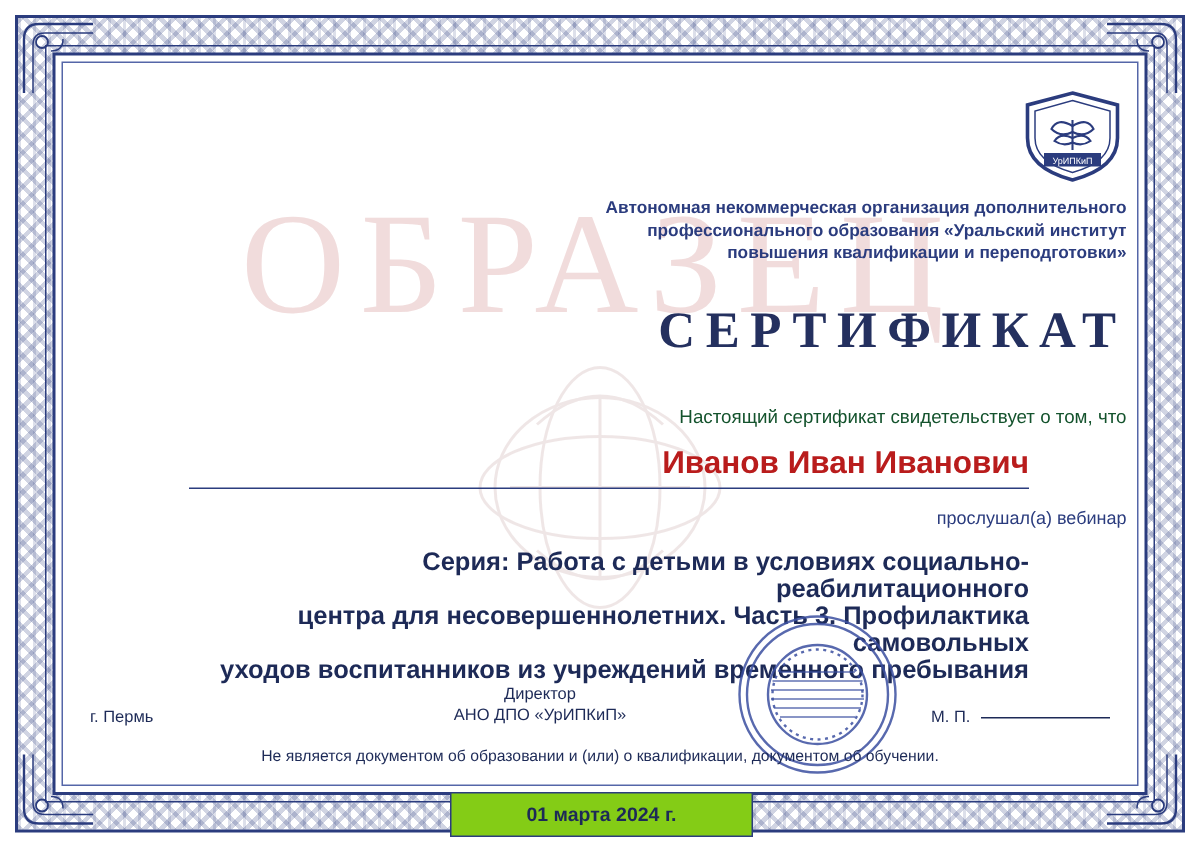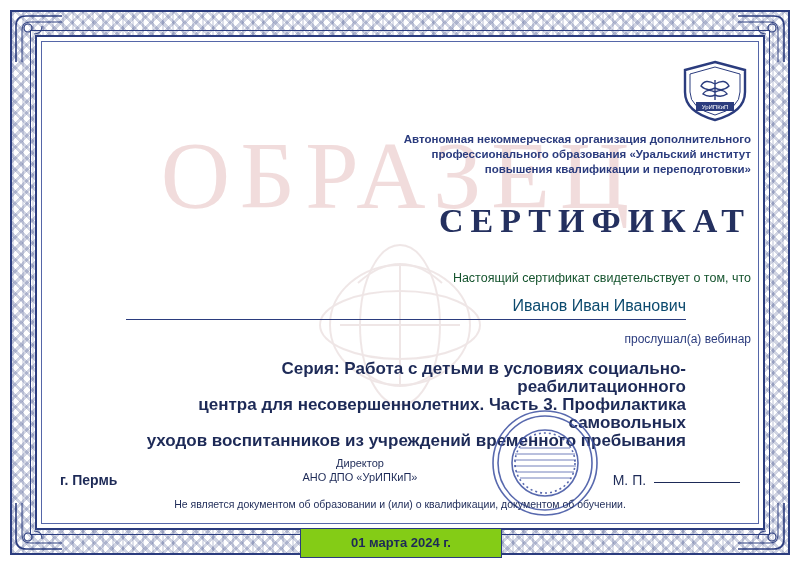--- a/index.html
+++ b/index.html
@@ -129,23 +129,23 @@
     margin-top: 22px;
     color: #14532d;
     font-size: 12.5px;
   }
 
   .name-block {
     margin: 12px auto 0 auto;
     width: 560px;
   }
   .name {
-    color: #0c4a6e;
-    font-size: 16px;
-    font-weight: normal;
+    color: #b91c1c;
+    font-size: 21px;
+    font-weight: bold;
     padding-bottom: 4px;
   }
   .name-rule {
     height: 1px;
     background: #2b3c7e;
     width: 100%;
   }
 
   .attended {
     margin-top: 12px;
@@ -172,37 +172,36 @@
   
   .footer-row {
     position: absolute;
     left: 60px; top: 468px;
     width: 680px;
     height: 22px;
   }
   .city {
     position: absolute;
     left: 0; top: 4px;
-    font-size: 14px;
-    color: #1d2a57;
-    font-weight: bold;
+    font-size: 11px;
+    color: #1d2a57;
   }
   .director {
     position: absolute;
     left: 200px; top: -12px;
     width: 200px;
     text-align: center;
     font-size: 11px;
     color: #1d2a57;
     line-height: 14px;
   }
   .mp {
     position: absolute;
     right: 0; top: 4px;
-    font-size: 14px;
+    font-size: 11px;
     color: #1d2a57;
     white-space: nowrap;
   }
   .mp-rule {
     display: inline-block;
     width: 86px;
     border-bottom: 1px solid #1d2a57;
     vertical-align: 2px;
     margin-left: 4px;
   }

